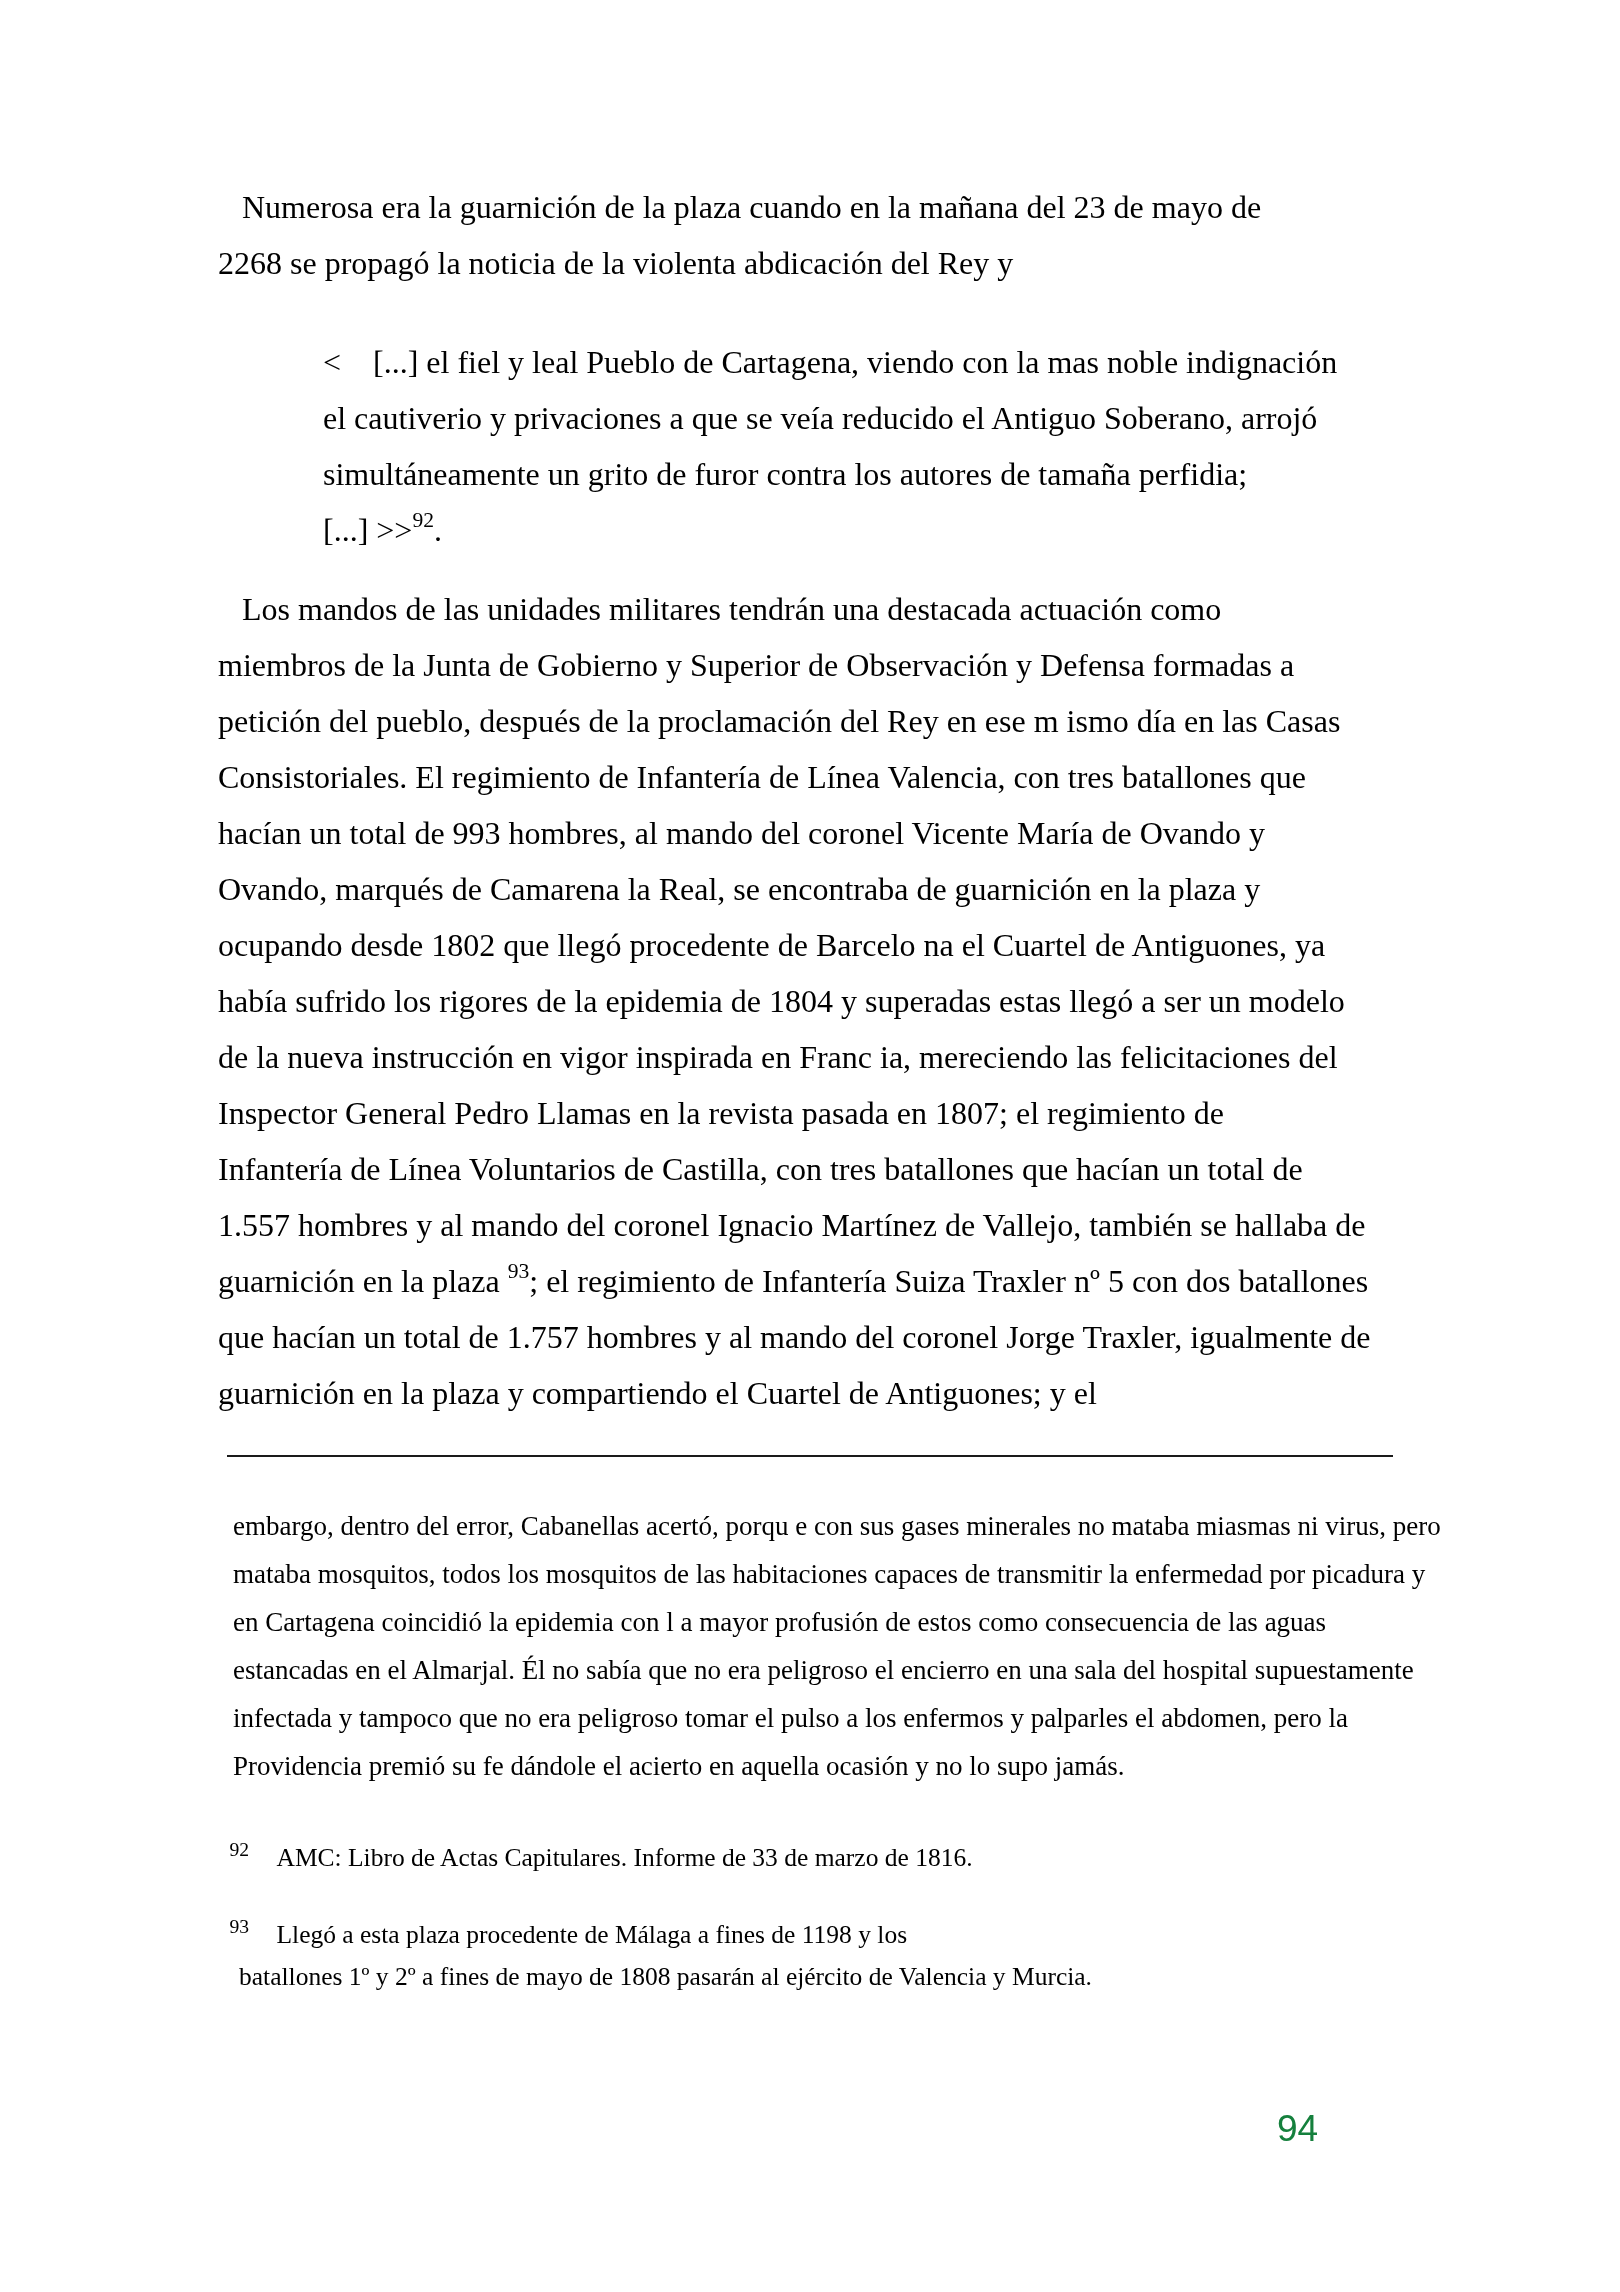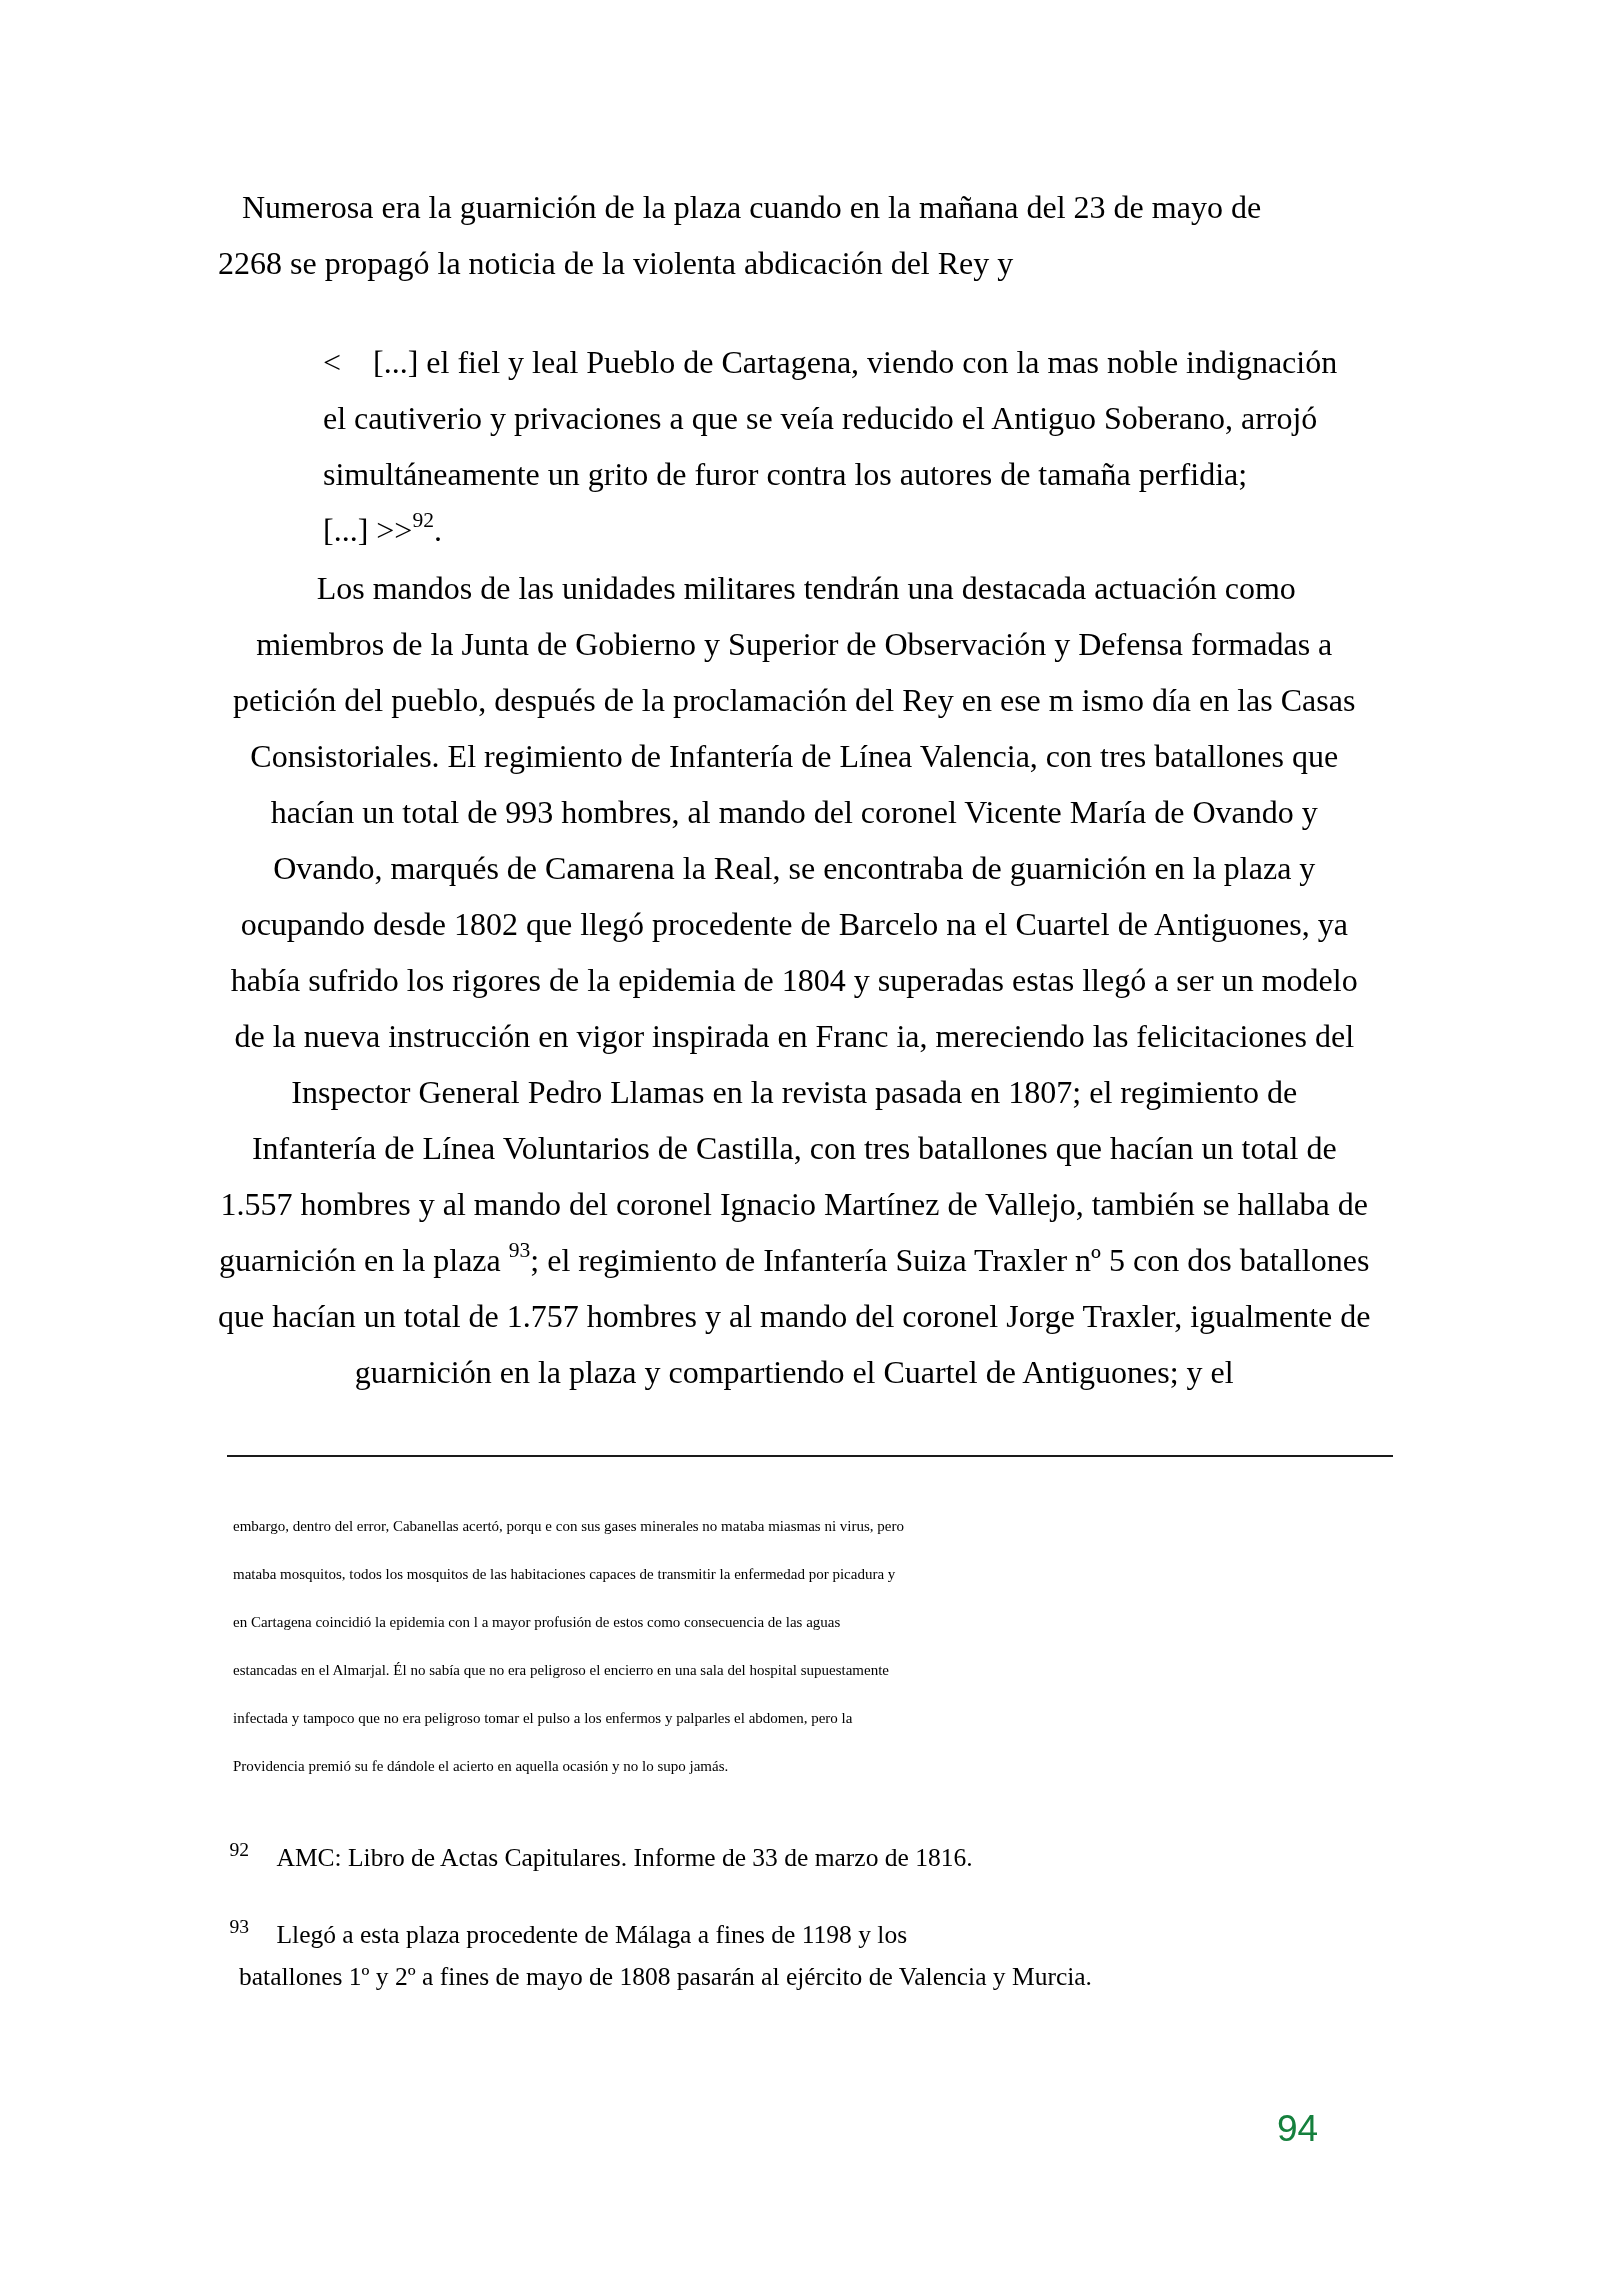--- a/index.html
+++ b/index.html
@@ -13,39 +13,39 @@
     overflow: hidden;
   }
   .block { position: absolute; white-space: pre; }
 
   
   .body-text { font-size: 32px; }
   .body-text .text-line { height: 56px; line-height: 56px; }
 
   #para1 { left: 218px; top: 179px; }
   #quote { left: 323px; top: 334px; }
-  #para2 { left: 218px; top: 560px; text-align: center; }
+  #para2 { left: 218px; top: 581px; }
 
   sup.fn-ref {
     font-size: 21.6px;
     line-height: 0;
     position: relative;
     top: -13.7px;
     vertical-align: baseline;
   }
 
   #separator {
     position: absolute;
     left: 227px; top: 1455px;
     width: 1166px; height: 0;
     border-top: 2.9px solid #1a1a1a;
   }
 
   
-  #fn-cont { left: 233px; top: 1502px; font-size: 15px; }
+  #fn-cont { left: 233px; top: 1502px; font-size: 27px; }
   #fn-cont .text-line { height: 48px; line-height: 48px; }
 
   
   .footnote { position: absolute; white-space: pre; font-size: 25.5px; line-height: 33px; }
   #fn92 { left: 204px; top: 1808px; }
   #fn93 { left: 204px; top: 1885px; }
   #fn93b { left: 239px; top: 1960px; font-size: 25.5px; }
   .fn-marker {
     font-size: 19.6px;
     position: relative;

